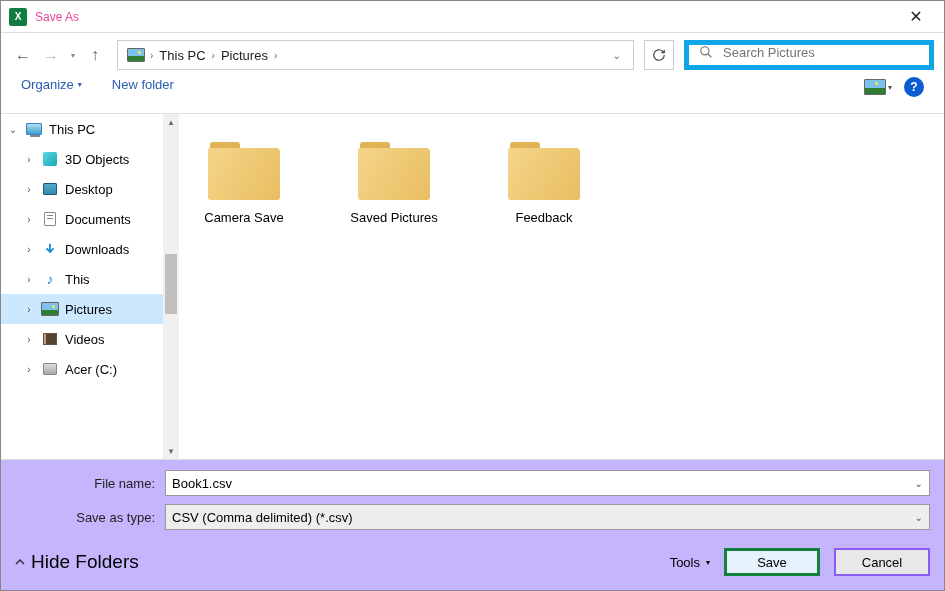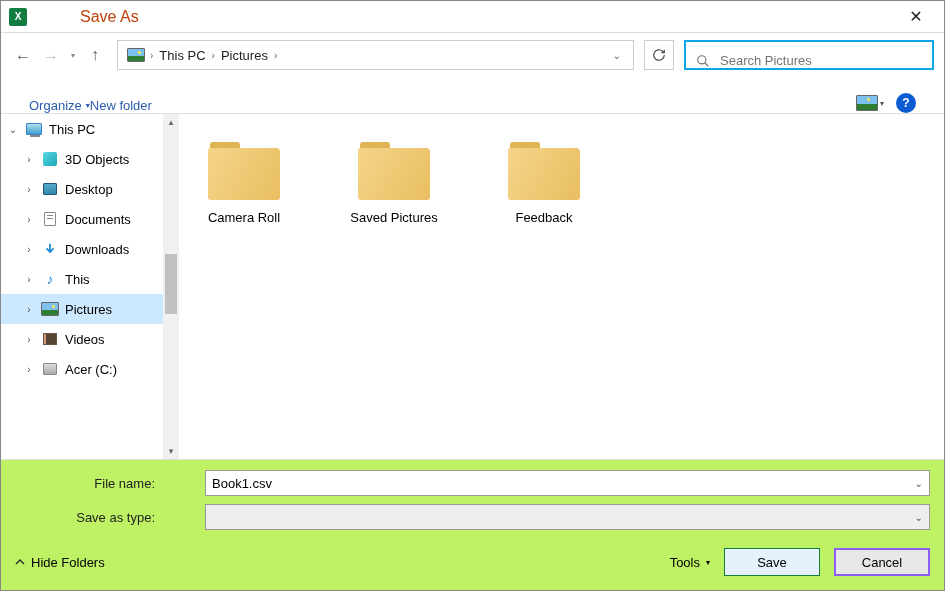--- a/index.html
+++ b/index.html
@@ -1,38 +1,38 @@
 <!DOCTYPE html>
 <html><head>
 <meta charset="utf-8">
 <style>
 * { box-sizing: border-box; margin: 0; padding: 0; font-family: "Segoe UI", Arial, sans-serif; }
 body { background: #fff; overflow: hidden; }
 .window { width: 945px; height: 591px; border: 1px solid #888; display: flex; flex-direction: column; background: #fff; }
 .titlebar { height: 32px; display: flex; align-items: center; padding: 0 8px; border-bottom: 1px solid #ddd; }
 .titlebar .app-icon { width: 18px; height: 18px; background: #107c41; border-radius: 2px; display: flex; align-items: center; justify-content: center; margin-right: 8px; }
 .titlebar .app-icon span { color: #fff; font-size: 10px; font-weight: bold; }
-.titlebar .title { font-size: 16px; color: #c2410c; margin-left: 45px; }
+.titlebar .title { font-size: 12px; color: #ec4899; }
 .titlebar .close { margin-left: auto; font-size: 16px; color: #222; width: 40px; text-align: center; cursor: pointer; }
 .navbar { height: 44px; display: flex; align-items: center; padding: 6px 10px; gap: 4px; }
 .nav-btn { width: 24px; height: 24px; display: flex; align-items: center; justify-content: center; color: #666; font-size: 16px; cursor: pointer; }
 .nav-btn.disabled { color: #bbb; }
 .nav-dd { color: #888; font-size: 8px; padding: 0 4px; }
 .breadcrumb-box { flex: 1; border: 1px solid #ccc; height: 30px; display: flex; align-items: center; padding: 0 4px; margin: 0 6px; min-width: 0; }
 .breadcrumb-box .bc-icon { width: 20px; height: 18px; margin: 0 4px; display: flex; align-items: center; justify-content: center; }
 .pic-icon { width: 18px; height: 14px; background: linear-gradient(180deg,#7ec0ee 60%,#2e7d32 60%); border: 1px solid #666; border-radius: 1px; position: relative; }
 .pic-icon::after { content: ""; position: absolute; top: 2px; left: 10px; width: 3px; height: 3px; border-radius: 50%; background: #ffeb3b; }
 .breadcrumb-box .crumb { font-size: 13px; padding: 0 6px; color: #222; cursor: pointer; white-space: nowrap; }
 .breadcrumb-box .sep { color: #666; font-size: 10px; }
 .breadcrumb-box .bc-dd { margin-left: auto; color: #666; padding: 0 8px; font-size: 10px; cursor: pointer; }
 .refresh-btn { width: 30px; height: 30px; border: 1px solid #ccc; display: flex; align-items: center; justify-content: center; margin-right: 6px; cursor: pointer; }
-.search-box { width: 250px; height: 30px; border: 2px solid #0ea5e9; display: flex; align-items: flex-end; padding: 0 10px; gap: 10px; }
+.search-box { width: 250px; height: 30px; border: 5px solid #0ea5e9; display: flex; align-items: flex-start; padding: 0 10px; gap: 10px; }
 .search-box svg { flex-shrink: 0; }
 .search-box input { border: none; outline: none; font-size: 13px; width: 100%; color: #555; }
-.cmdbar { height: 36px; display: flex; align-items: flex-end; padding: 0 28px; }
+.cmdbar { height: 36px; display: flex; align-items: flex-start; padding: 0 20px; gap: 30px; }
 .cmdbar .link { color: #2a5db0; font-size: 13px; cursor: pointer; display: flex; align-items: center; gap: 4px; }
 .cmdbar .link .and { font-size: 8px; }
 .cmdbar .right { margin-left: auto; display: flex; align-items: center; gap: 12px; }
 .views-btn { display: flex; align-items: center; gap: 2px; cursor: pointer; }
 .help-icon { width: 20px; height: 20px; border-radius: 50%; background: #0b5bd3; color: #fff; display: flex; align-items: center; justify-content: center; font-size: 12px; font-weight: bold; cursor: pointer; }
 .main { flex: 1; display: flex; border-top: 1px solid #e0e0e0; min-height: 0; }
 .tree { width: 178px; overflow: hidden; position: relative; }
 .tree-item { display: flex; align-items: center; height: 30px; font-size: 13px; padding-left: 6px; cursor: pointer; gap: 4px; }
 .tree-item.root { padding-left: 6px; }
 .tree-item.child { padding-left: 22px; }
@@ -54,35 +54,35 @@
 .scrollbar-v .thumb { position: absolute; top: 140px; height: 60px; left: 2px; right: 2px; background: #c0c0c0; cursor: pointer; }
 .content { flex: 1; display: flex; flex-wrap: wrap; align-content: flex-start; padding: 20px 10px; gap: 30px 40px; }
 .folder { display: flex; flex-direction: column; align-items: center; width: 110px; cursor: pointer; }
 .folder-icon { width: 80px; height: 70px; position: relative; }
 .folder-icon::before { content: ""; position: absolute; top: 8px; left: 6px; width: 30px; height: 10px; background: #e0b455; border-radius: 3px 3px 0 0; }
 .folder-icon::after { content: ""; position: absolute; top: 14px; left: 4px; right: 4px; bottom: 4px; background: linear-gradient(120deg,#f5d58a,#e8be60); border-radius: 2px 4px 3px 3px; }
 .folder.shots .folder-icon::after { background: linear-gradient(120deg,#f5d58a,#e8be60); }
 .folder .thumb-overlay { position: absolute; top: 18px; left: 10px; width: 58px; height: 44px; background: #fff; box-shadow: 2px 2px 0 #eee,4px 4px 0 #ddd; z-index: 2; }
 .folder .thumb-overlay::before { content: ""; position: absolute; top: 6px; left: 6px; right: 6px; height: 14px; background: linear-gradient(90deg,#7a4dd0 40%,#c0a0ff 40%); }
 .folder-label { font-size: 13px; margin-top: 6px; text-align: center; }
-.bottom { border-top: 1px solid #ddd; background: #bef264; padding: 10px 14px 14px; display: flex; flex-direction: column; gap: 8px; }
+.bottom { border-top: 1px solid #ddd; background: #c4b5fd; padding: 10px 14px 14px; display: flex; flex-direction: column; gap: 8px; }
 .form-row { display: flex; align-items: center; gap: 10px; }
 .form-row label { width: 140px; text-align: right; font-size: 13px; color: #222; }
-.filename-in, .type-sel { flex: 1; height: 26px; border: 1px solid #999; background: #fff; padding: 0 6px; font-size: 13px; cursor: text; display: flex; align-items: center; margin-left: 40px; }
+.filename-in, .type-sel { flex: 1; height: 26px; border: 1px solid #999; background: #fff; padding: 0 6px; font-size: 13px; cursor: text; display: flex; align-items: center; }
 .type-sel { background: #eee; cursor: pointer; }
 .dd-v { margin-left: auto; font-size: 10px; color: #555; }
 .meta-row { display: flex; align-items: center; font-size: 13px; padding: 4px 0 12px 60px; }
 .meta-row .lbl { color: #666; margin-right: 6px; }
 .meta-row .val { color: #2a5db0; cursor: text; }
 .meta-row .spacer { width: 240px; }
 .actions { display: flex; align-items: center; gap: 14px; padding-top: 10px; }
-.actions .hf { font-size: 13px; cursor: pointer; display: flex; align-items: center; gap: 6px; }
+.actions .hf { font-size: 19px; cursor: pointer; display: flex; align-items: center; gap: 6px; }
 .actions .tools { margin-left: auto; font-size: 13px; cursor: pointer; display: flex; align-items: center; gap: 6px; }
 .btn { min-width: 96px; height: 28px; border: 2px solid #8b5cf6; background: #e8e8e8; font-size: 13px; cursor: pointer; }
-.btn.primary { border: 1px solid #15803d; background: #e5f1fb; }
+.btn.primary { border: 3px solid #15803d; background: #e5f1fb; }
 </style>
 </head>
 <body>
 
 <div class="window">
 
   <div class="titlebar">
     <div class="app-icon">
         <span>X</span>
       </div>
@@ -205,21 +205,21 @@
       <div class="scrollbar-v">
         <div class="sbtn">▴</div>
         <div class="thumb"></div>
         <div class="sbtn" style="margin-top:auto">▾</div>
       </div>
     </div>
 
     <div class="content">
       <div class="folder">
           <div class="folder-icon"></div>
-          <div class="folder-label">Camera Roll</div>
+          <div class="folder-label">Camera Save</div>
         </div>
       <div class="folder">
           <div class="folder-icon"></div>
           <div class="folder-label">Saved Pictures</div>
         </div>
       <div class="folder">
           <div class="folder-icon"></div>
           <div class="folder-label">Feedback</div>
         </div>
     </div>
@@ -229,20 +229,21 @@
     <div class="form-row">
       <label>File name:</label>
       <div class="filename-in">
           <span>Book1.csv</span>
           <span class="dd-v">⌄</span>
         </div>
     </div>
     <div class="form-row">
       <label>Save as type:</label>
       <div class="type-sel">
+          <span>CSV (Comma delimited) (*.csv)</span>
           <span class="dd-v">⌄</span>
         </div>
     </div>
     <div class="actions">
       <span class="hf">
         <svg width="10" height="10" viewBox="0 0 10 10">
             <path d="M1 7 L5 3 L9 7" stroke="#333" stroke-width="1.5" fill="none"></path>
           </svg>
         <span>Hide Folders</span>
       </span>

